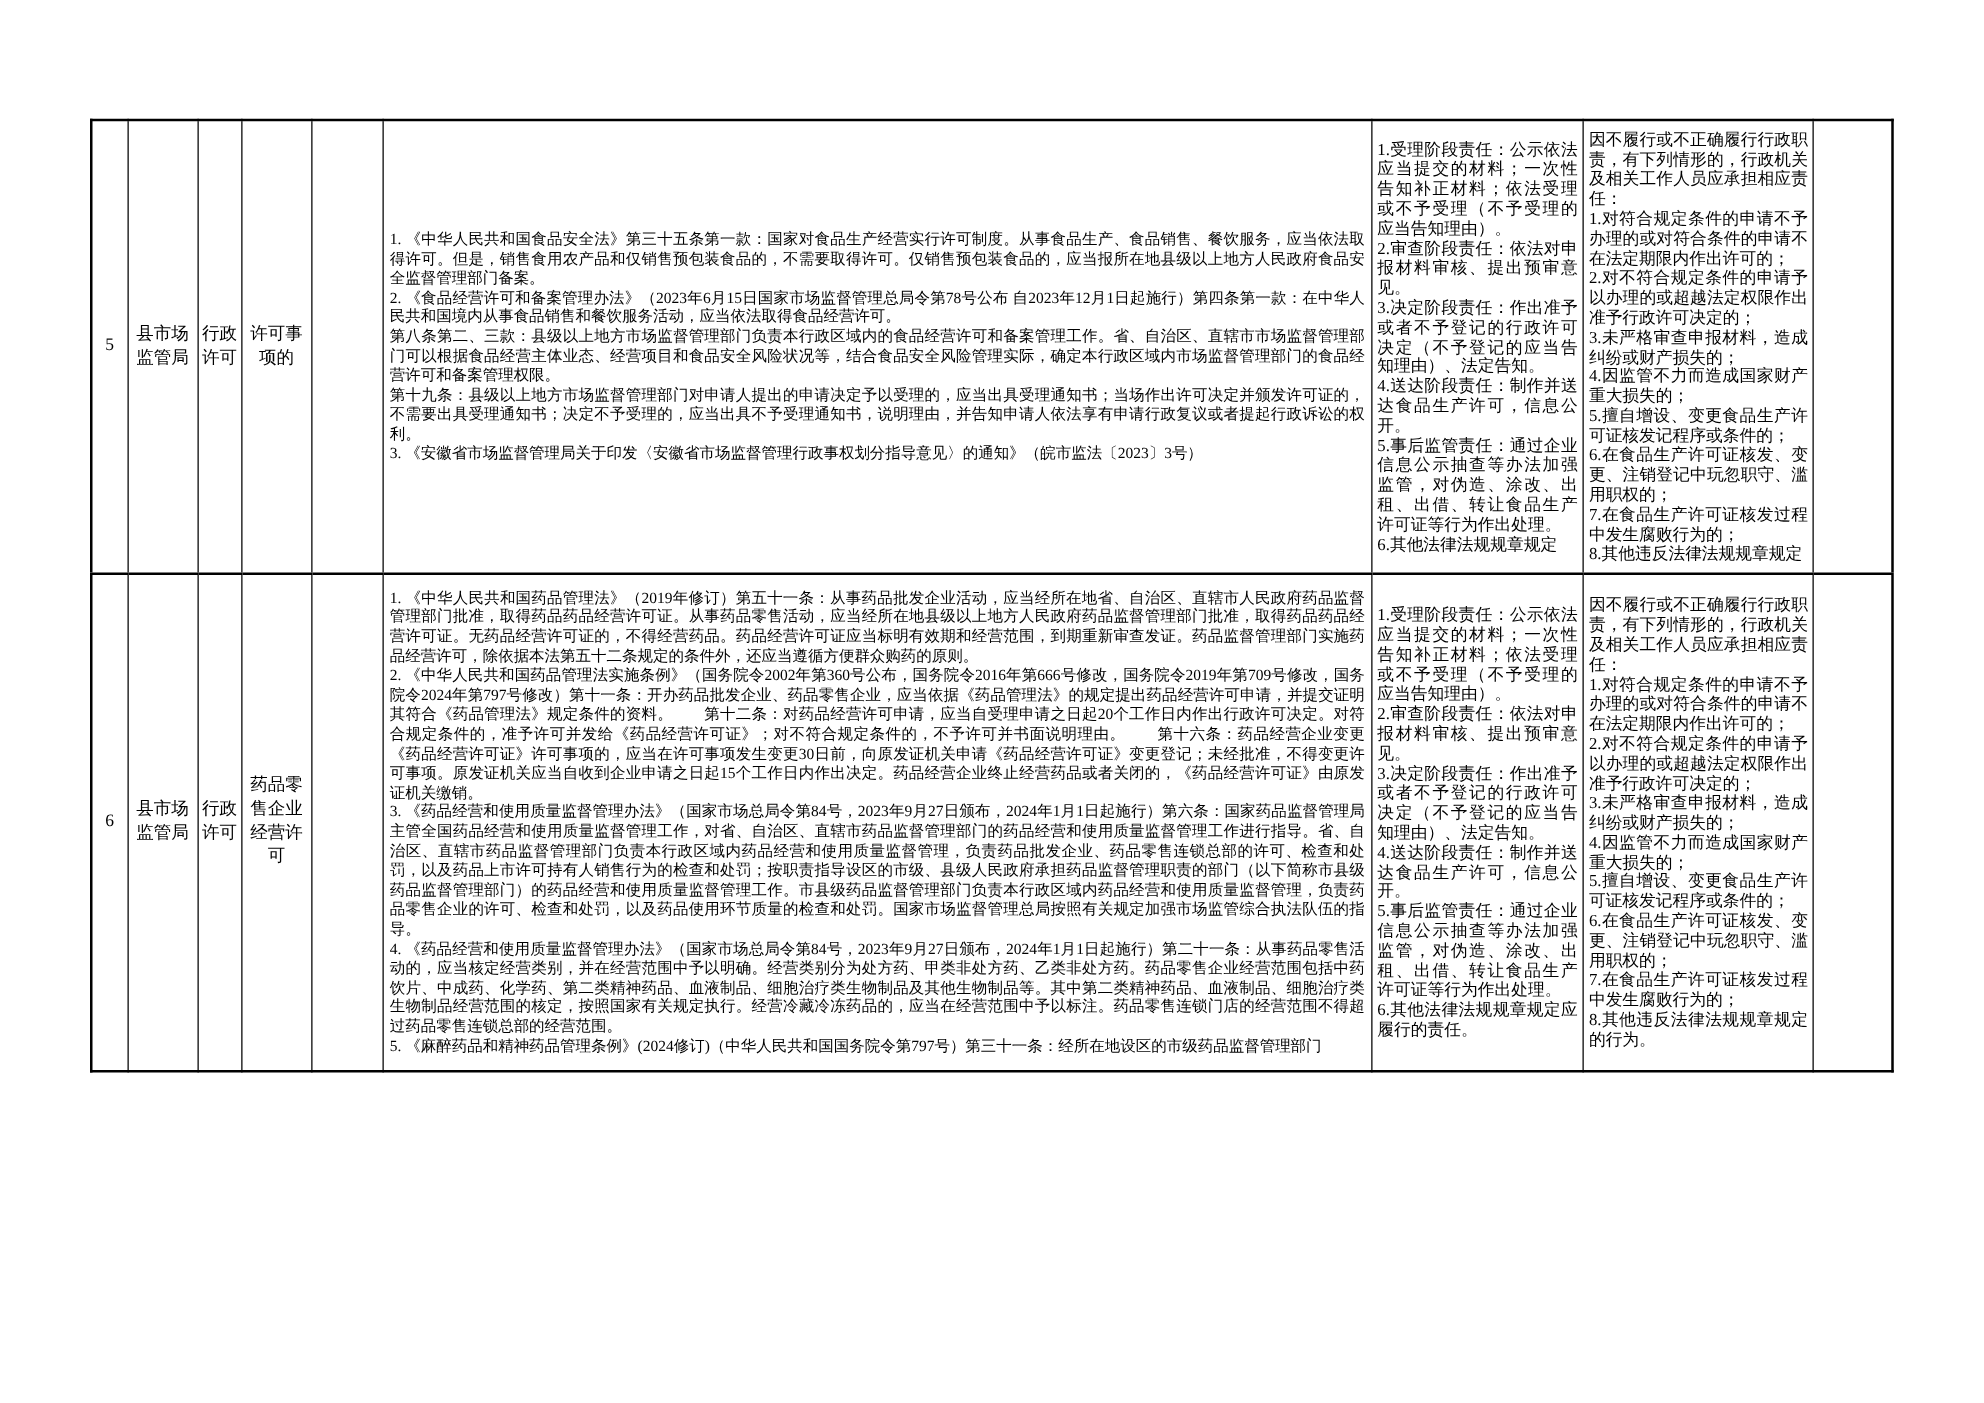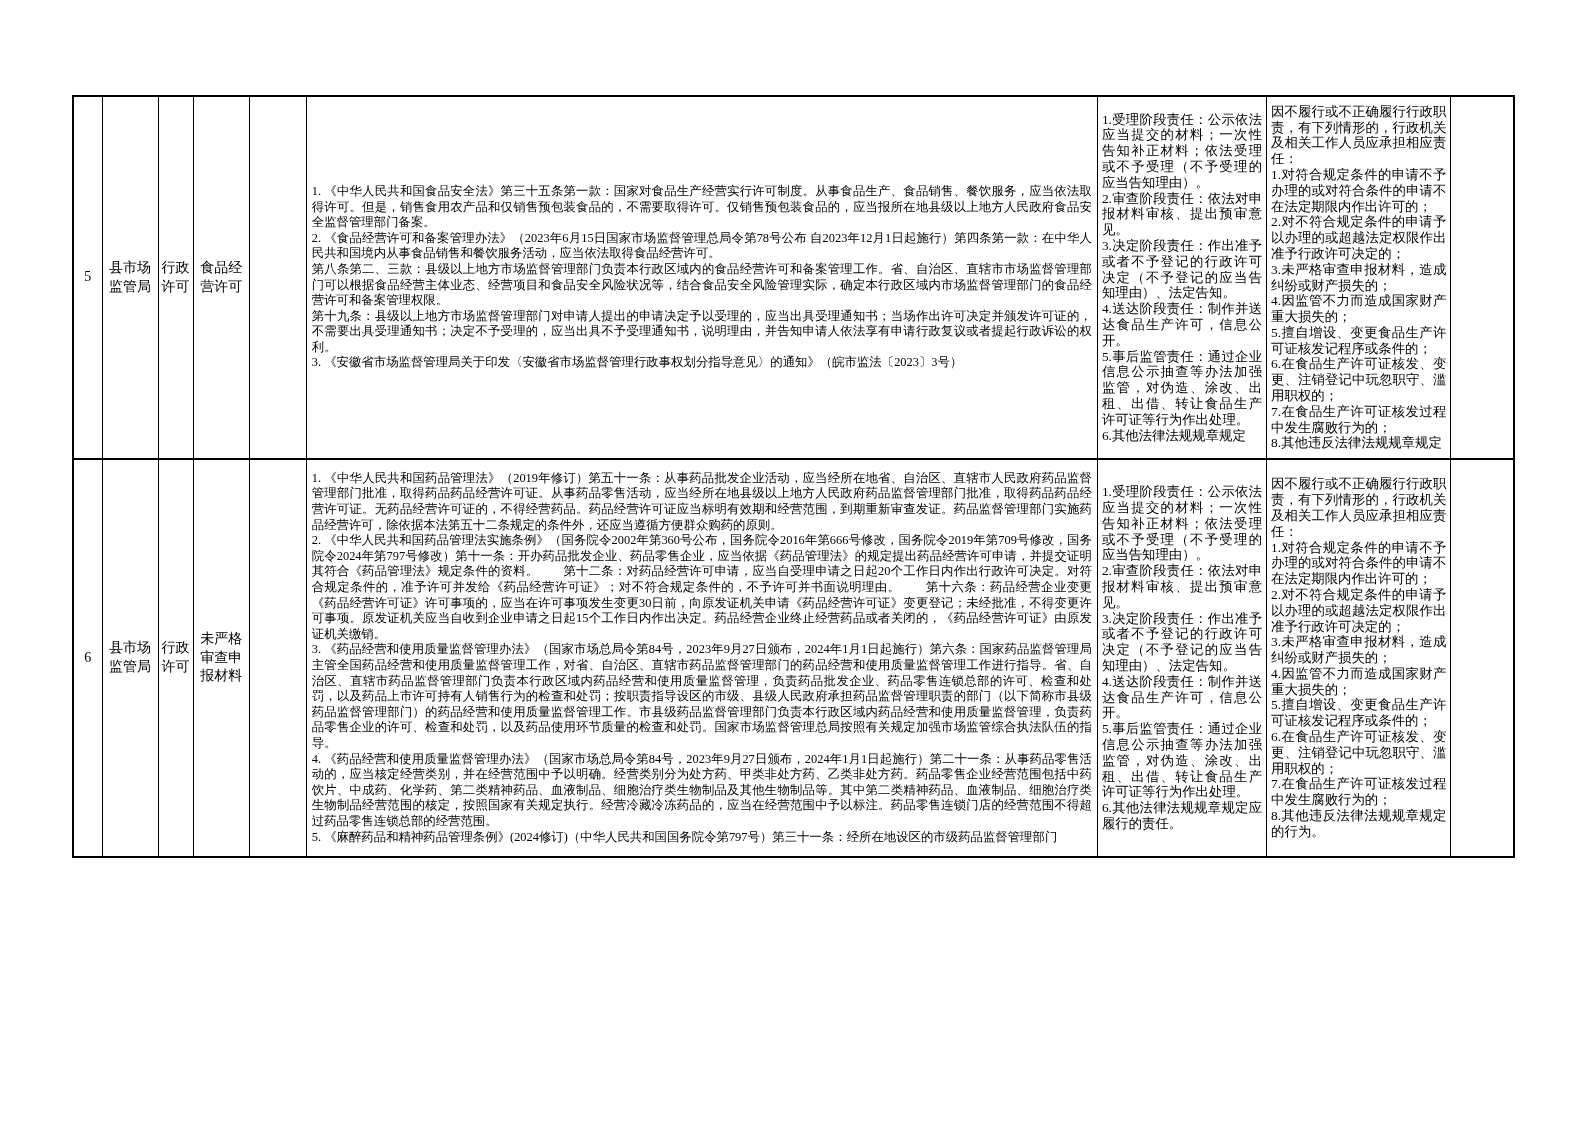--- a/index.html
+++ b/index.html
@@ -42,21 +42,21 @@
         <col style="width:790px">
       <col style="width:169px">
         <col style="width:184px">
         <col style="width:63px">
     </colgroup>
     <tbody>
       <tr class="row-a">
         <td class="center">5</td>
         <td class="center">县市场监管局</td>
         <td class="center">行政许可</td>
-        <td class="center">食品经营许可</td>
+        <td class="center">许可事项的</td>
         <td class="center"></td>
         <td class="legal">1. 《中华人民共和国食品安全法》第三十五条第一款：国家对食品生产经营实行许可制度。从事食品生产、食品销售、餐饮服务，应当依法取得许可。但是，销售食用农产品和仅销售预包装食品的，不需要取得许可。仅销售预包装食品的，应当报所在地县级以上地方人民政府食品安全监督管理部门备案。
 2. 《食品经营许可和备案管理办法》（2023年6月15日国家市场监督管理总局令第78号公布 自2023年12月1日起施行）第四条第一款：在中华人民共和国境内从事食品销售和餐饮服务活动，应当依法取得食品经营许可。
 第八条第二、三款：县级以上地方市场监督管理部门负责本行政区域内的食品经营许可和备案管理工作。省、自治区、直辖市市场监督管理部门可以根据食品经营主体业态、经营项目和食品安全风险状况等，结合食品安全风险管理实际，确定本行政区域内市场监督管理部门的食品经营许可和备案管理权限。
 第十九条：县级以上地方市场监督管理部门对申请人提出的申请决定予以受理的，应当出具受理通知书；当场作出许可决定并颁发许可证的，不需要出具受理通知书；决定不予受理的，应当出具不予受理通知书，说明理由，并告知申请人依法享有申请行政复议或者提起行政诉讼的权利。
 3. 《安徽省市场监督管理局关于印发〈安徽省市场监督管理行政事权划分指导意见〉的通知》（皖市监法〔2023〕3号）</td>
         <td class="resp">1.受理阶段责任：公示依法应当提交的材料；一次性告知补正材料；依法受理或不予受理（不予受理的应当告知理由）。
 2.审查阶段责任：依法对申报材料审核、提出预审意见。
 3.决定阶段责任：作出准予或者不予登记的行政许可决定（不予登记的应当告知理由）、法定告知。
 4.送达阶段责任：制作并送达食品生产许可，信息公开。
@@ -70,21 +70,21 @@
 5.擅自增设、变更食品生产许可证核发记程序或条件的；
 6.在食品生产许可证核发、变更、注销登记中玩忽职守、滥用职权的；
 7.在食品生产许可证核发过程中发生腐败行为的；
 8.其他违反法律法规规章规定</td>
         <td class="center"></td>
       </tr>
       <tr class="row-b">
         <td class="center">6</td>
         <td class="center">县市场监管局</td>
         <td class="center">行政许可</td>
-        <td class="center">未严格审查申报材料</td>
+        <td class="center">药品零售企业经营许可</td>
         <td class="center"></td>
         <td class="legal">1. 《中华人民共和国药品管理法》（2019年修订）第五十一条：从事药品批发企业活动，应当经所在地省、自治区、直辖市人民政府药品监督管理部门批准，取得药品药品经营许可证。从事药品零售活动，应当经所在地县级以上地方人民政府药品监督管理部门批准，取得药品药品经营许可证。无药品经营许可证的，不得经营药品。药品经营许可证应当标明有效期和经营范围，到期重新审查发证。药品监督管理部门实施药品经营许可，除依据本法第五十二条规定的条件外，还应当遵循方便群众购药的原则。
 2. 《中华人民共和国药品管理法实施条例》（国务院令2002年第360号公布，国务院令2016年第666号修改，国务院令2019年第709号修改，国务院令2024年第797号修改）第十一条：开办药品批发企业、药品零售企业，应当依据《药品管理法》的规定提出药品经营许可申请，并提交证明其符合《药品管理法》规定条件的资料。　　第十二条：对药品经营许可申请，应当自受理申请之日起20个工作日内作出行政许可决定。对符合规定条件的，准予许可并发给《药品经营许可证》；对不符合规定条件的，不予许可并书面说明理由。　　第十六条：药品经营企业变更《药品经营许可证》许可事项的，应当在许可事项发生变更30日前，向原发证机关申请《药品经营许可证》变更登记；未经批准，不得变更许可事项。原发证机关应当自收到企业申请之日起15个工作日内作出决定。药品经营企业终止经营药品或者关闭的，《药品经营许可证》由原发证机关缴销。
 3. 《药品经营和使用质量监督管理办法》（国家市场总局令第84号，2023年9月27日颁布，2024年1月1日起施行）第六条：国家药品监督管理局主管全国药品经营和使用质量监督管理工作，对省、自治区、直辖市药品监督管理部门的药品经营和使用质量监督管理工作进行指导。省、自治区、直辖市药品监督管理部门负责本行政区域内药品经营和使用质量监督管理，负责药品批发企业、药品零售连锁总部的许可、检查和处罚，以及药品上市许可持有人销售行为的检查和处罚；按职责指导设区的市级、县级人民政府承担药品监督管理职责的部门（以下简称市县级药品监督管理部门）的药品经营和使用质量监督管理工作。市县级药品监督管理部门负责本行政区域内药品经营和使用质量监督管理，负责药品零售企业的许可、检查和处罚，以及药品使用环节质量的检查和处罚。国家市场监督管理总局按照有关规定加强市场监管综合执法队伍的指导。
 4. 《药品经营和使用质量监督管理办法》（国家市场总局令第84号，2023年9月27日颁布，2024年1月1日起施行）第二十一条：从事药品零售活动的，应当核定经营类别，并在经营范围中予以明确。经营类别分为处方药、甲类非处方药、乙类非处方药。药品零售企业经营范围包括中药饮片、中成药、化学药、第二类精神药品、血液制品、细胞治疗类生物制品及其他生物制品等。其中第二类精神药品、血液制品、细胞治疗类生物制品经营范围的核定，按照国家有关规定执行。经营冷藏冷冻药品的，应当在经营范围中予以标注。药品零售连锁门店的经营范围不得超过药品零售连锁总部的经营范围。
 5. 《麻醉药品和精神药品管理条例》(2024修订)（中华人民共和国国务院令第797号）第三十一条：经所在地设区的市级药品监督管理部门</td>
         <td class="resp">1.受理阶段责任：公示依法应当提交的材料；一次性告知补正材料；依法受理或不予受理（不予受理的应当告知理由）。
 2.审查阶段责任：依法对申报材料审核、提出预审意见。
 3.决定阶段责任：作出准予或者不予登记的行政许可决定（不予登记的应当告知理由）、法定告知。
 4.送达阶段责任：制作并送达食品生产许可，信息公开。

